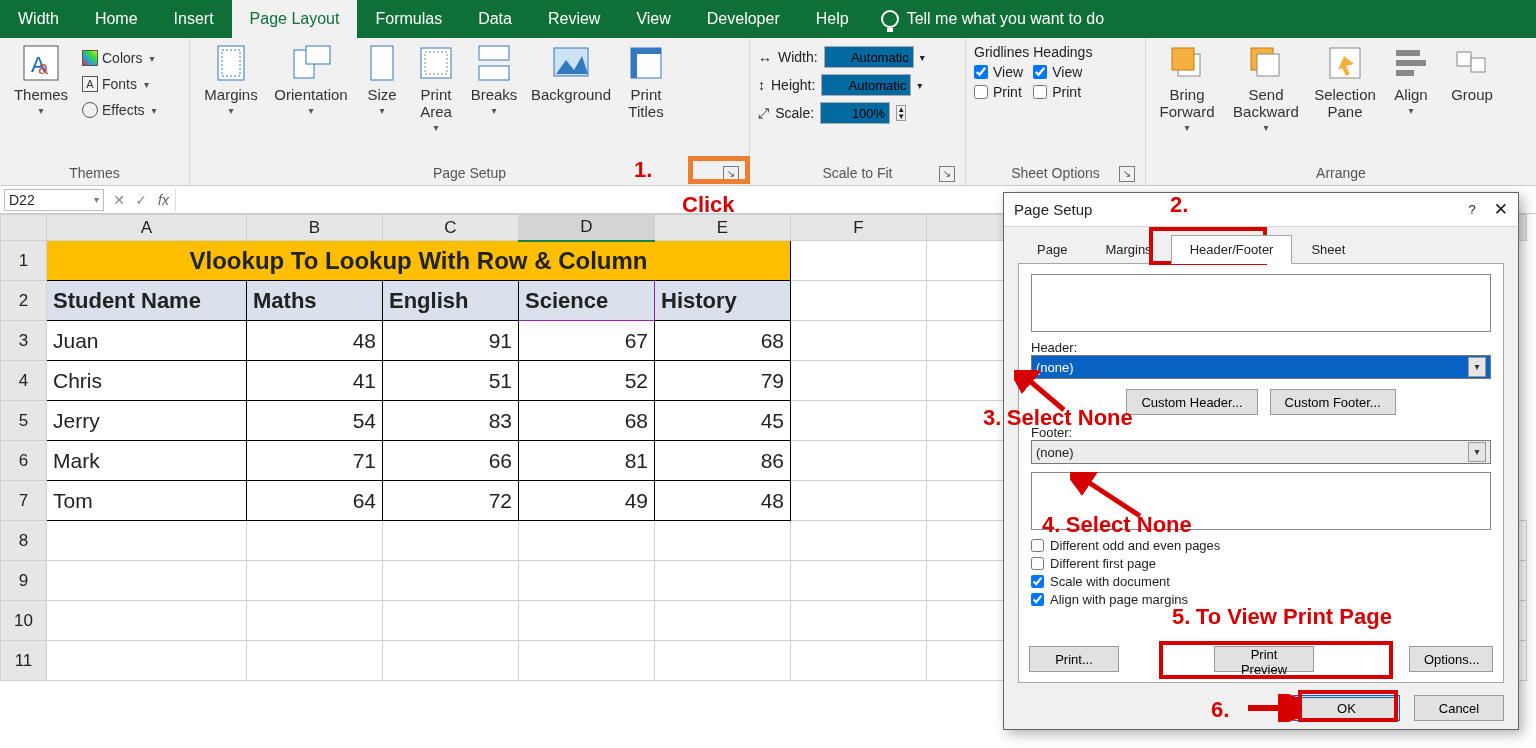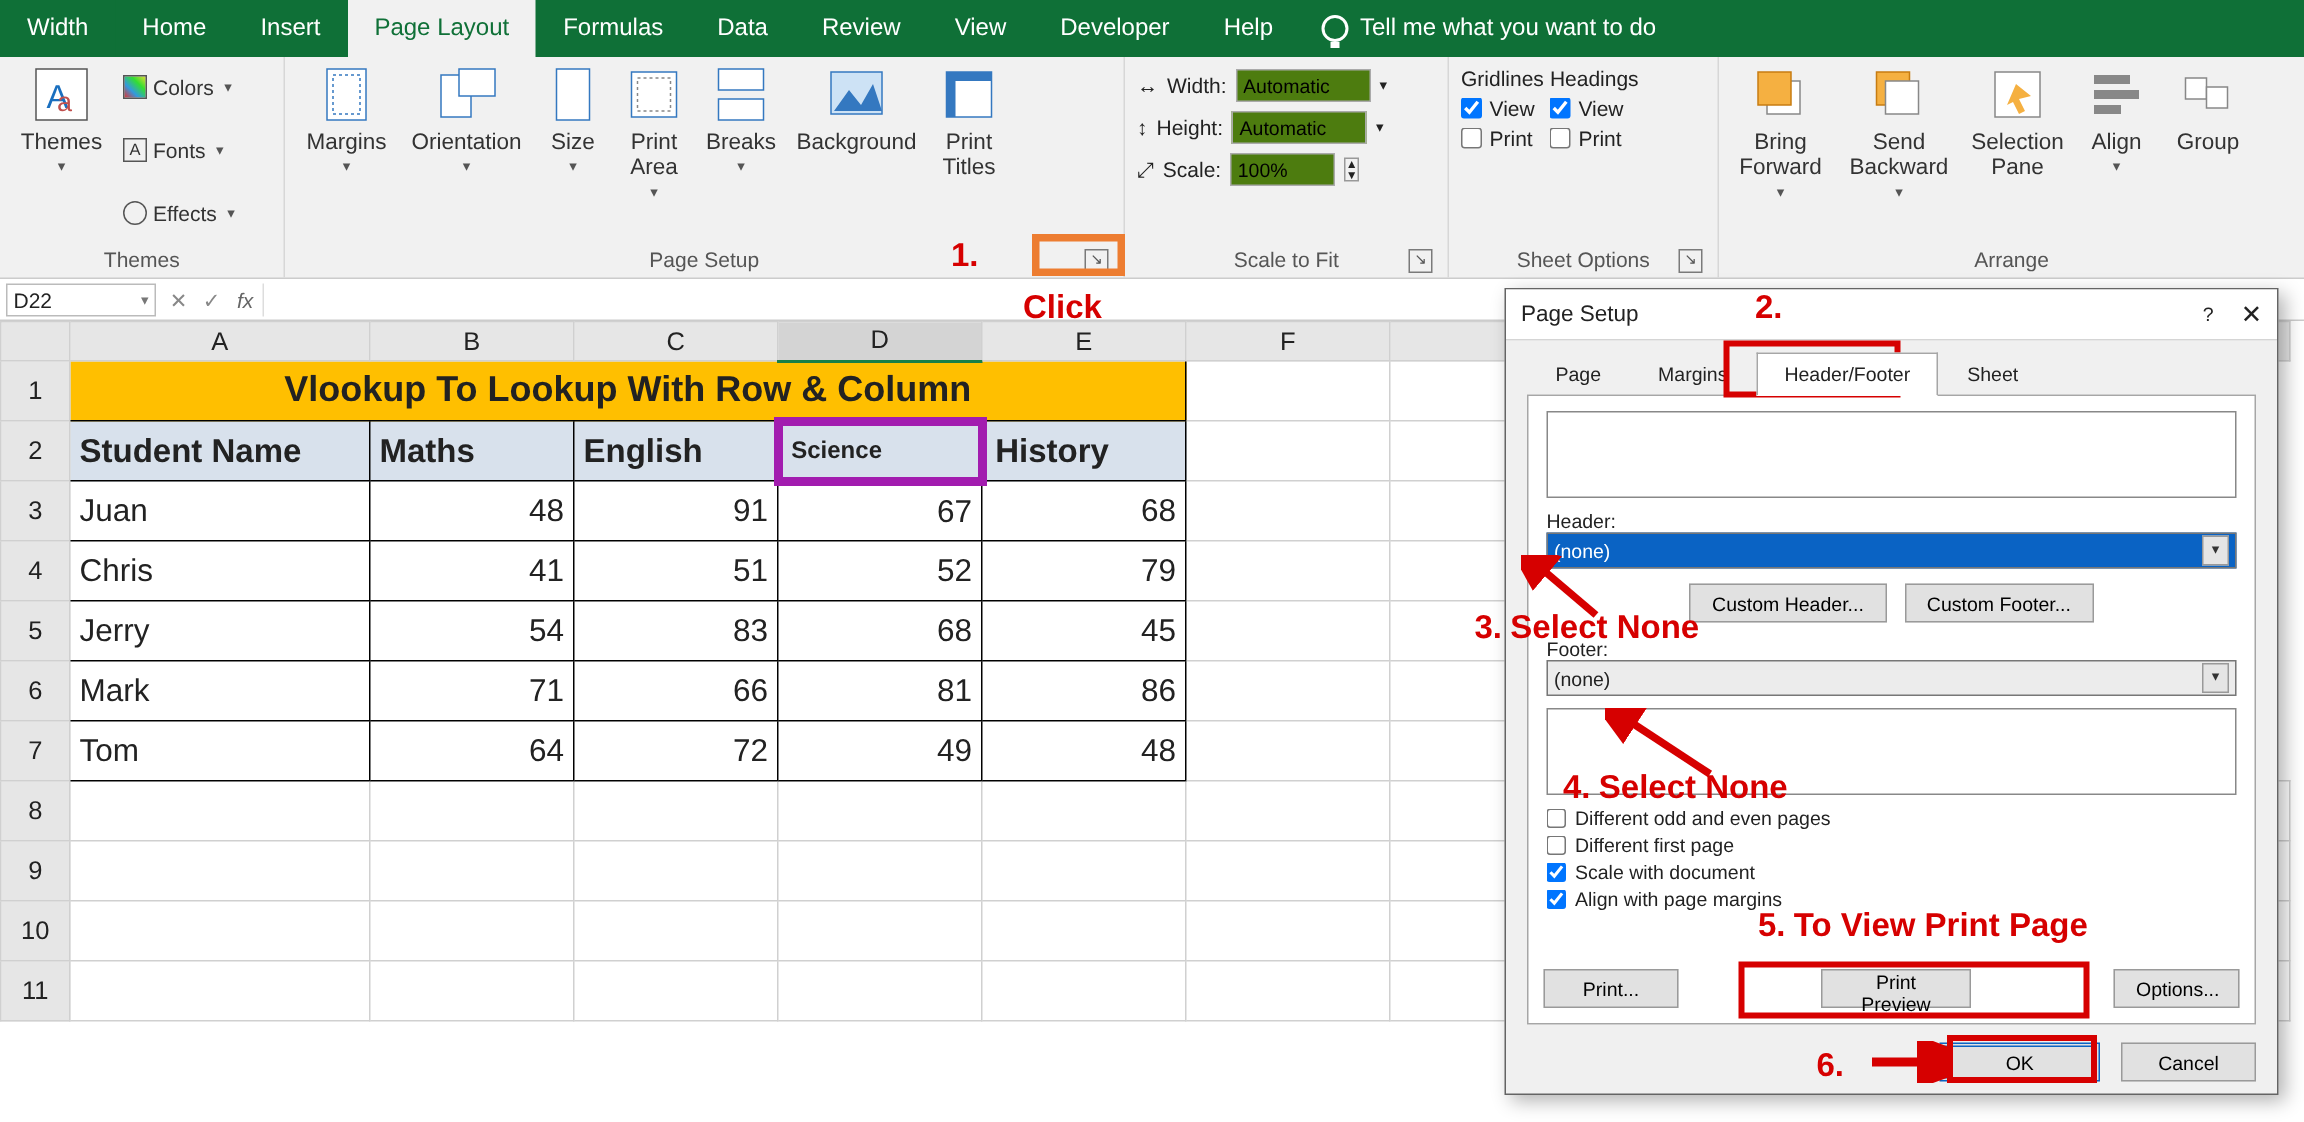--- a/index.html
+++ b/index.html
@@ -16,21 +16,21 @@
   .group { border-right:1px solid #d7d7d7; padding:4px 8px 0 8px; height:100%; display:flex; flex-direction:column; justify-content:space-between; }
   .group-label { text-align:center; color:#555; font-size:14px; padding:3px 0 4px 0; position:relative;}
   .launcher { position:absolute; right:2px; top:4px; width:16px; height:16px; border:1px solid #7a7a7a; font-size:10px; line-height:14px; text-align:center; color:#555; cursor:pointer;}
   .grp-body { display:flex; align-items:flex-start; gap:8px; }
   .bigbtn { display:flex; flex-direction:column; align-items:center; width:66px; text-align:center; gap:2px; cursor:pointer; font-size:15px; color:#333;}
   .bigbtn .ic { width:42px; height:42px; }
   .mini { display:flex; align-items:center; gap:4px; font-size:14px; color:#333; cursor:pointer; height:24px;}
   .mini .sq { width:16px;height:16px;border:1px solid #555; }
   .drop::after{content:"▾"; font-size:10px; margin-left:3px; color:#555;}
   .scalefit-row { display:flex; align-items:center; gap:6px; font-size:14px; height:26px;}
-  .scalefit-row input { width:90px; height:22px; border:1px solid #aaa; background:#4d7c0f; padding:5px 4px; font-size:13px;}
+  .scalefit-row input { width:90px; height:22px; border:1px solid #aaa; background:#0369a1; padding:5px 4px; font-size:13px;text-align:right;}
   .chk { display:flex; align-items:center; gap:5px; font-size:14px;}
   .chk input { width:14px; height:14px;}
   
   .fbar { height:28px; border-bottom:1px solid #ccc; display:flex; align-items:center; background:#fff; }
   .namebox { width:100px; border:1px solid #bbb; height:22px; margin:0 4px; padding:0 4px; background:#fff; display:flex; align-items:center; justify-content:space-between;}
   .namebox span.dd{font-size:10px;color:#777;}
   .fx { padding:0 6px; color:#666; font-style:italic;}
   .fxarea { flex:1; border-left:1px solid #ddd; height:22px;}
   .fbtn { width:22px; text-align:center; color:#888; }
   
@@ -96,21 +96,21 @@
     <div class="grp-body">
       <div class="bigbtn">
         <svg class="ic">
             <rect x="4" y="4" width="34" height="34" fill="#fff" stroke="#555"></rect>
             <text x="11" y="30" font-size="22" fill="#1a6fbf">A</text>
             <text x="18" y="32" font-size="18" fill="#c0504d">a</text>
           </svg>
         <span>Themes</span>
         <span style="font-size:10px;color:#555">▾</span>
       </div>
-      <div style="display:flex;flex-direction:column;gap:18px;margin-top:4px">
+      <div style="display:flex;flex-direction:column;gap:2px;margin-top:4px">
         <div class="mini drop">
             <span class="sq" style="background:linear-gradient(45deg,#d33,#39d,#3d3,#dd3)"></span>
             <span>Colors</span>
           </div>
         <div class="mini drop">
             <span class="sq" style="font-size:11px;line-height:14px;text-align:center">A</span>
             <span>Fonts</span>
           </div>
         <div class="mini drop">
             <span class="sq" style="border-radius:50%"></span>
@@ -324,21 +324,21 @@
           <td></td>
           <td></td>
           <td></td>
           <td></td>
         </tr>
         <tr>
           <th>2</th>
           <td style="background:#d8e1ec;font-weight:bold;font-size:22px;border:1px solid #000">Student Name</td>
           <td style="background:#d8e1ec;font-weight:bold;font-size:22px;border:1px solid #000">Maths</td>
           <td style="background:#d8e1ec;font-weight:bold;font-size:22px;border:1px solid #000">English</td>
-          <td style="background:#d8e1ec;font-weight:bold;font-size:16px;border:6px solid #a21caf">Science</td>
+          <td style="background:#d8e1ec;font-weight:bold;font-size:22px;border:1px solid #a21caf">Science</td>
           <td style="background:#d8e1ec;font-weight:bold;font-size:22px;border:1px solid #000">History</td>
           <td></td>
           <td></td>
           <td></td>
           <td></td>
           <td></td>
         </tr>
         <tr>
           <th>3</th>
           <td style="border:1px solid #000">Juan</td>

